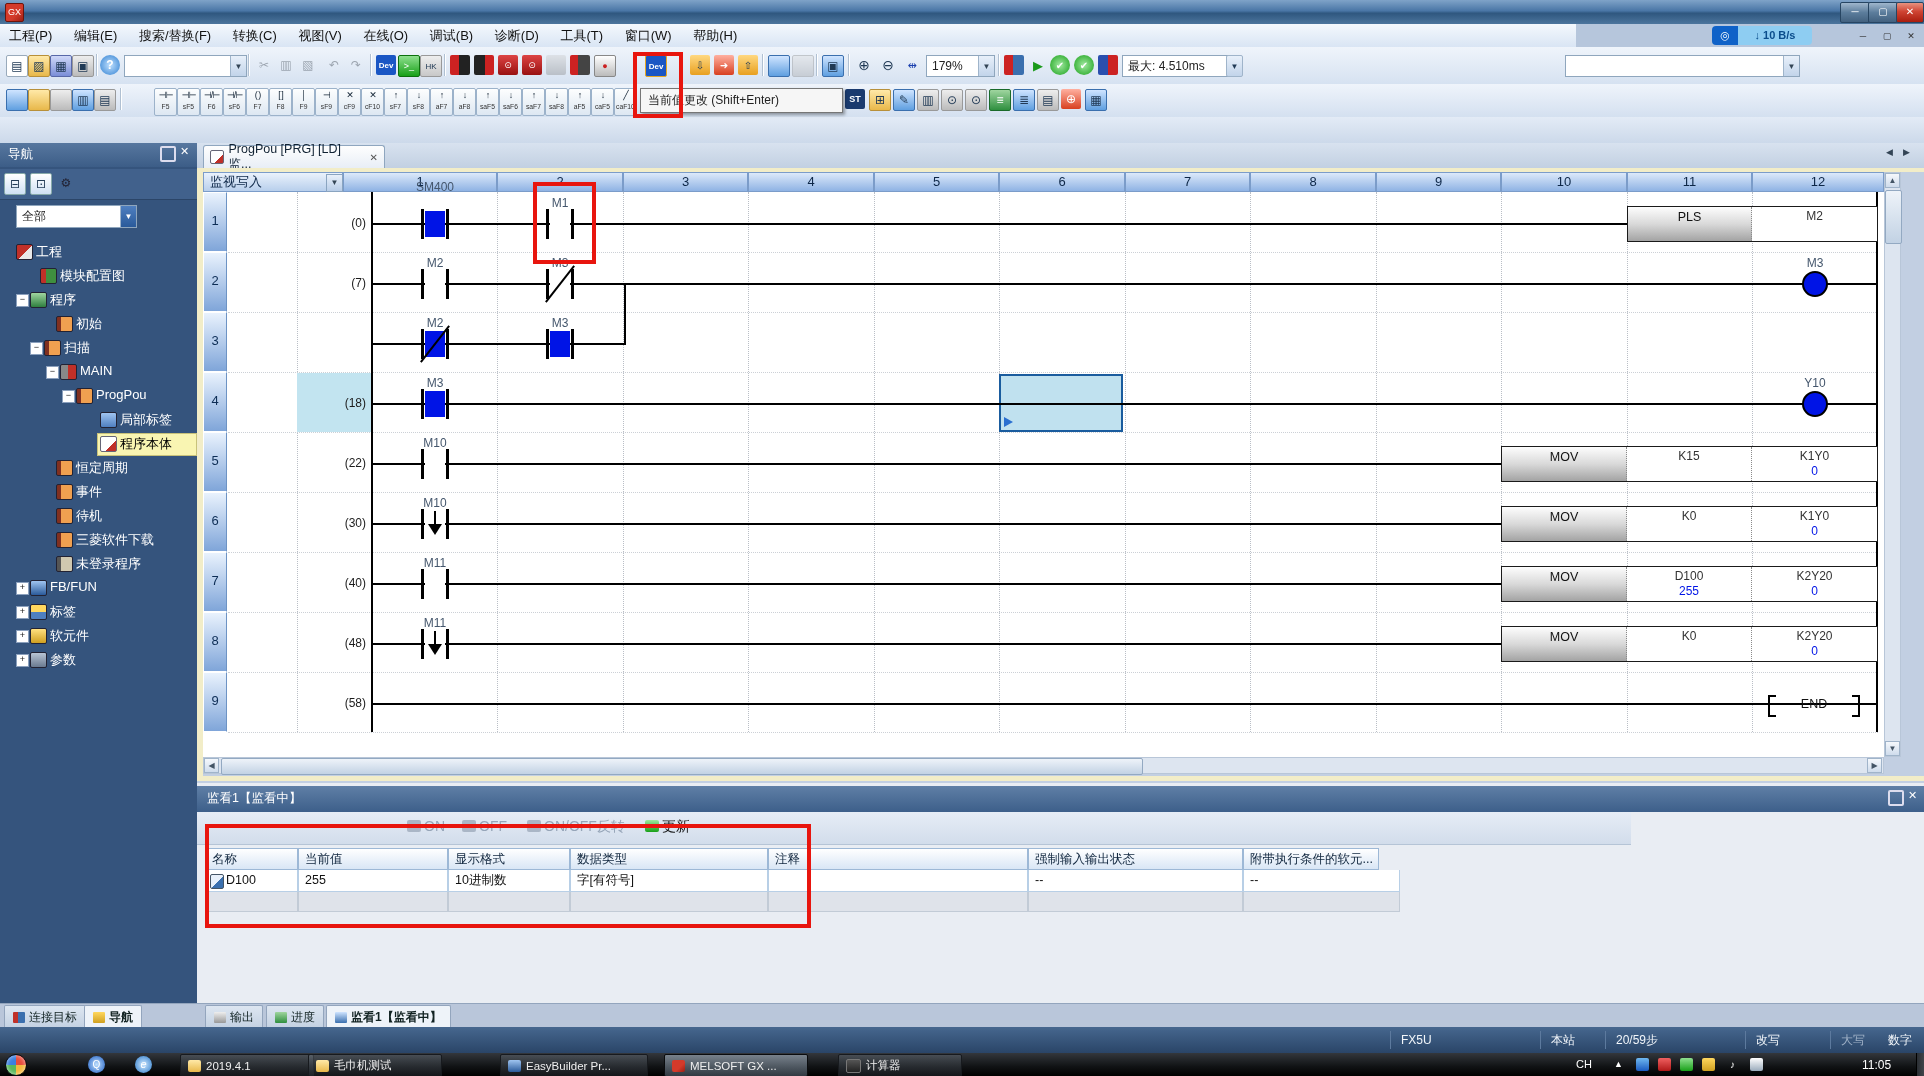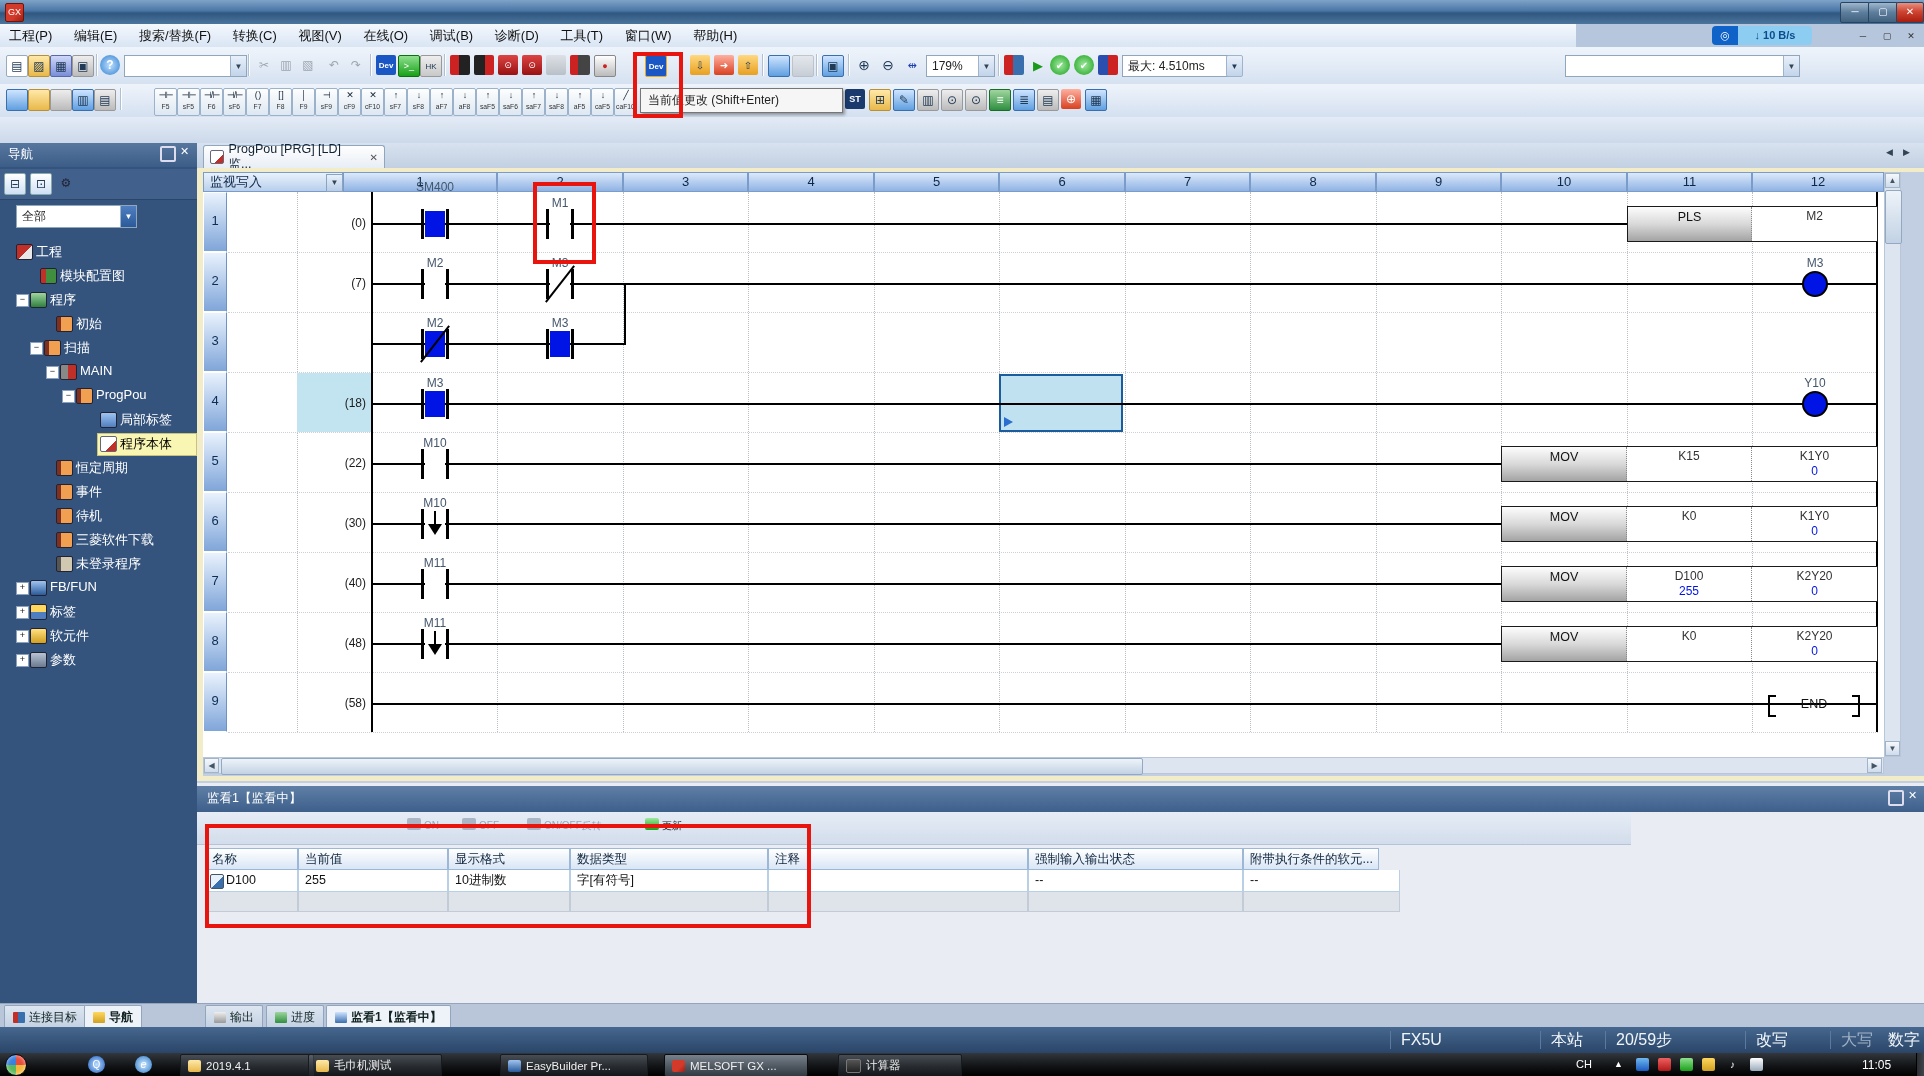--- a/index.html
+++ b/index.html
@@ -67,32 +67,32 @@
   .instr{background:linear-gradient(180deg,#fdfdfd 0%,#d9d9d9 50%,#a3a3a3 100%);font-size:12.5px;color:#111;text-align:center;padding-top:3px}
   .opt{position:absolute;left:0;top:2px;width:100%;text-align:center;font-size:12px;color:#333}
   .opv{position:absolute;left:0;top:17px;width:100%;text-align:center;font-size:12px;color:#0014e6}
   .brk{position:absolute;width:6px;height:18px}
   .sb-track{background:#dde5f0;border:1px solid #b8c6d8;box-sizing:border-box}
   .sb-btn{position:absolute;background:linear-gradient(180deg,#f5f8fc,#cfdcec);border:1px solid #a0b4ca;font-size:8px;color:#456;text-align:center;box-sizing:border-box}
   .sb-thumb{position:absolute;background:linear-gradient(180deg,#eef3f9,#c2d2e4);border:1px solid #93a9c2;border-radius:2px}
   
   .watch{left:197px;top:783px;width:1727px;height:220px;background:#e9edf3}
   .wtitle{left:197px;top:786px;width:1727px;height:26px;background:linear-gradient(180deg,#5f7fa6,#3d5f8a);color:#fff;font-size:12.5px;line-height:25px;padding-left:10px;box-sizing:border-box}
-  .wtools{left:197px;top:812px;width:1434px;height:32px;background:linear-gradient(180deg,#e6edf6,#d2ddeb);border-bottom:1px solid #b5c4d6;font-size:10px}
+  .wtools{left:197px;top:812px;width:1434px;height:32px;background:linear-gradient(180deg,#e6edf6,#d2ddeb);border-bottom:1px solid #b5c4d6;font-size:14px}
   .wbtn{position:absolute;top:6px;color:#96a5b8;white-space:nowrap}
   .wbtn .ig{display:inline-block;width:14px;height:12px;margin-right:3px;border-radius:2px;vertical-align:-1px}
   .wh{position:absolute;top:848px;height:22px;background:linear-gradient(180deg,#ffffff,#d9e6f5);border:1px solid #9db8d6;box-sizing:border-box;font-size:12.5px;color:#10263e;line-height:20px;padding-left:6px}
   .wc{position:absolute;top:870px;height:22px;background:#fff;border:1px solid #b8cfe6;border-top:none;box-sizing:border-box;font-size:12.5px;color:#111;line-height:20px;padding-left:6px}
   .wg{position:absolute;top:892px;height:20px;background:#dfe3ea;border:1px solid #c2cbd6;border-top:none;box-sizing:border-box}
   
   .btabs{left:0;top:1003px;width:1924px;height:24px;background:#b9c6da;border-top:1px solid #93a5bd}
   .btab{position:absolute;top:1005px;height:22px;background:linear-gradient(180deg,#dde6f1,#c3d1e2);border:1px solid #93a5bd;border-bottom:none;font-size:12px;color:#122;display:flex;align-items:center;padding:0 8px;border-radius:2px 2px 0 0}
   .btab.active{background:#eef3f9;font-weight:bold}
   .btab .bi{width:12px;height:11px;margin-right:4px;border-radius:1px}
-  .statusbar{left:0;top:1027px;width:1924px;height:26px;background:linear-gradient(180deg,#46678f,#2a4568);color:#fff;font-size:16px}
+  .statusbar{left:0;top:1027px;width:1924px;height:26px;background:linear-gradient(180deg,#46678f,#2a4568);color:#fff;font-size:12px}
   .sseg{position:absolute;top:4px;height:18px;border-left:1px solid #5d7a9e;line-height:18px;padding-left:10px;color:#f2f6fa}
   .taskbar{left:0;top:1053px;width:1924px;height:23px;background:linear-gradient(180deg,#33373c,#101214 60%,#000)}
   .tkbtn{position:absolute;top:1054px;height:21px;background:linear-gradient(180deg,rgba(120,130,140,.35),rgba(40,45,52,.5));border:1px solid #171a1e;border-radius:2px;color:#eee;font-size:11.5px;display:flex;align-items:center;padding:0 7px;white-space:nowrap}
   .tkbtn.active{background:linear-gradient(180deg,rgba(180,195,210,.55),rgba(90,105,120,.55));border-color:#0a0c0e}
   .tkbtn .ic{width:13px;height:12px;margin-right:5px;border-radius:2px}
   .trayic{position:absolute;top:1058px;width:13px;height:13px;border-radius:2px;font-size:9px;color:#fff;text-align:center;line-height:13px}
 </style>
 </head>
 <body>
 

